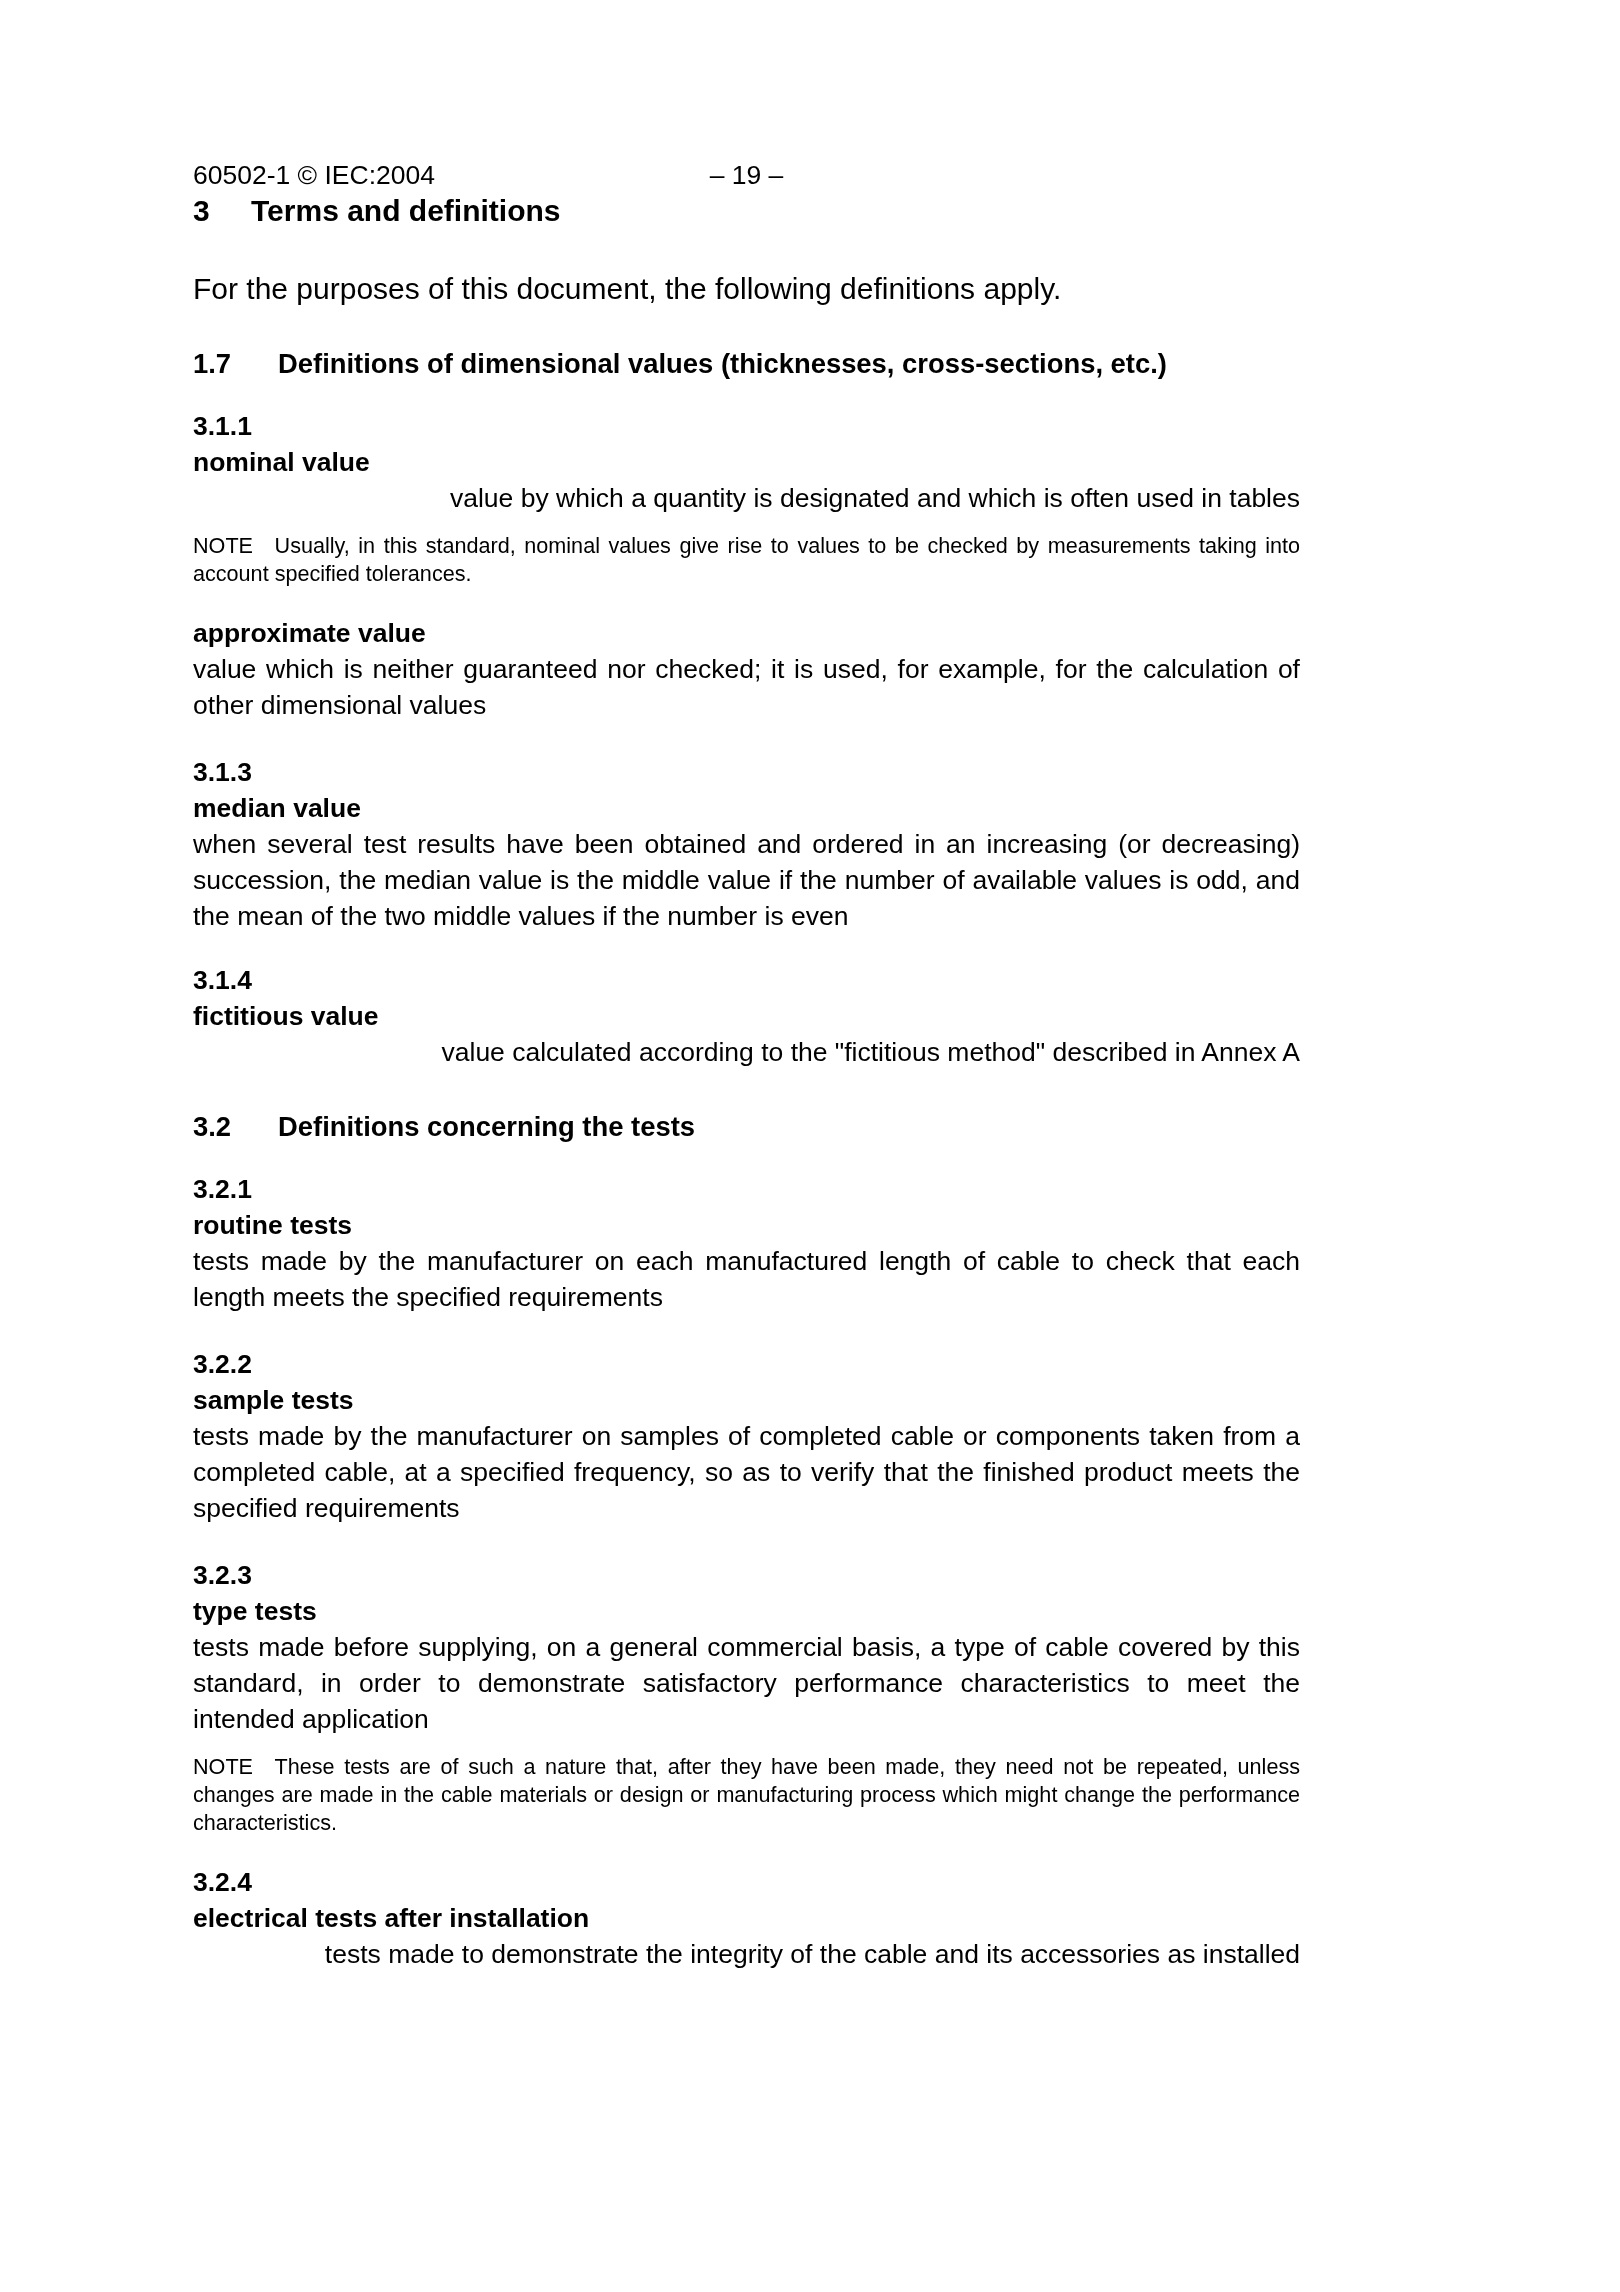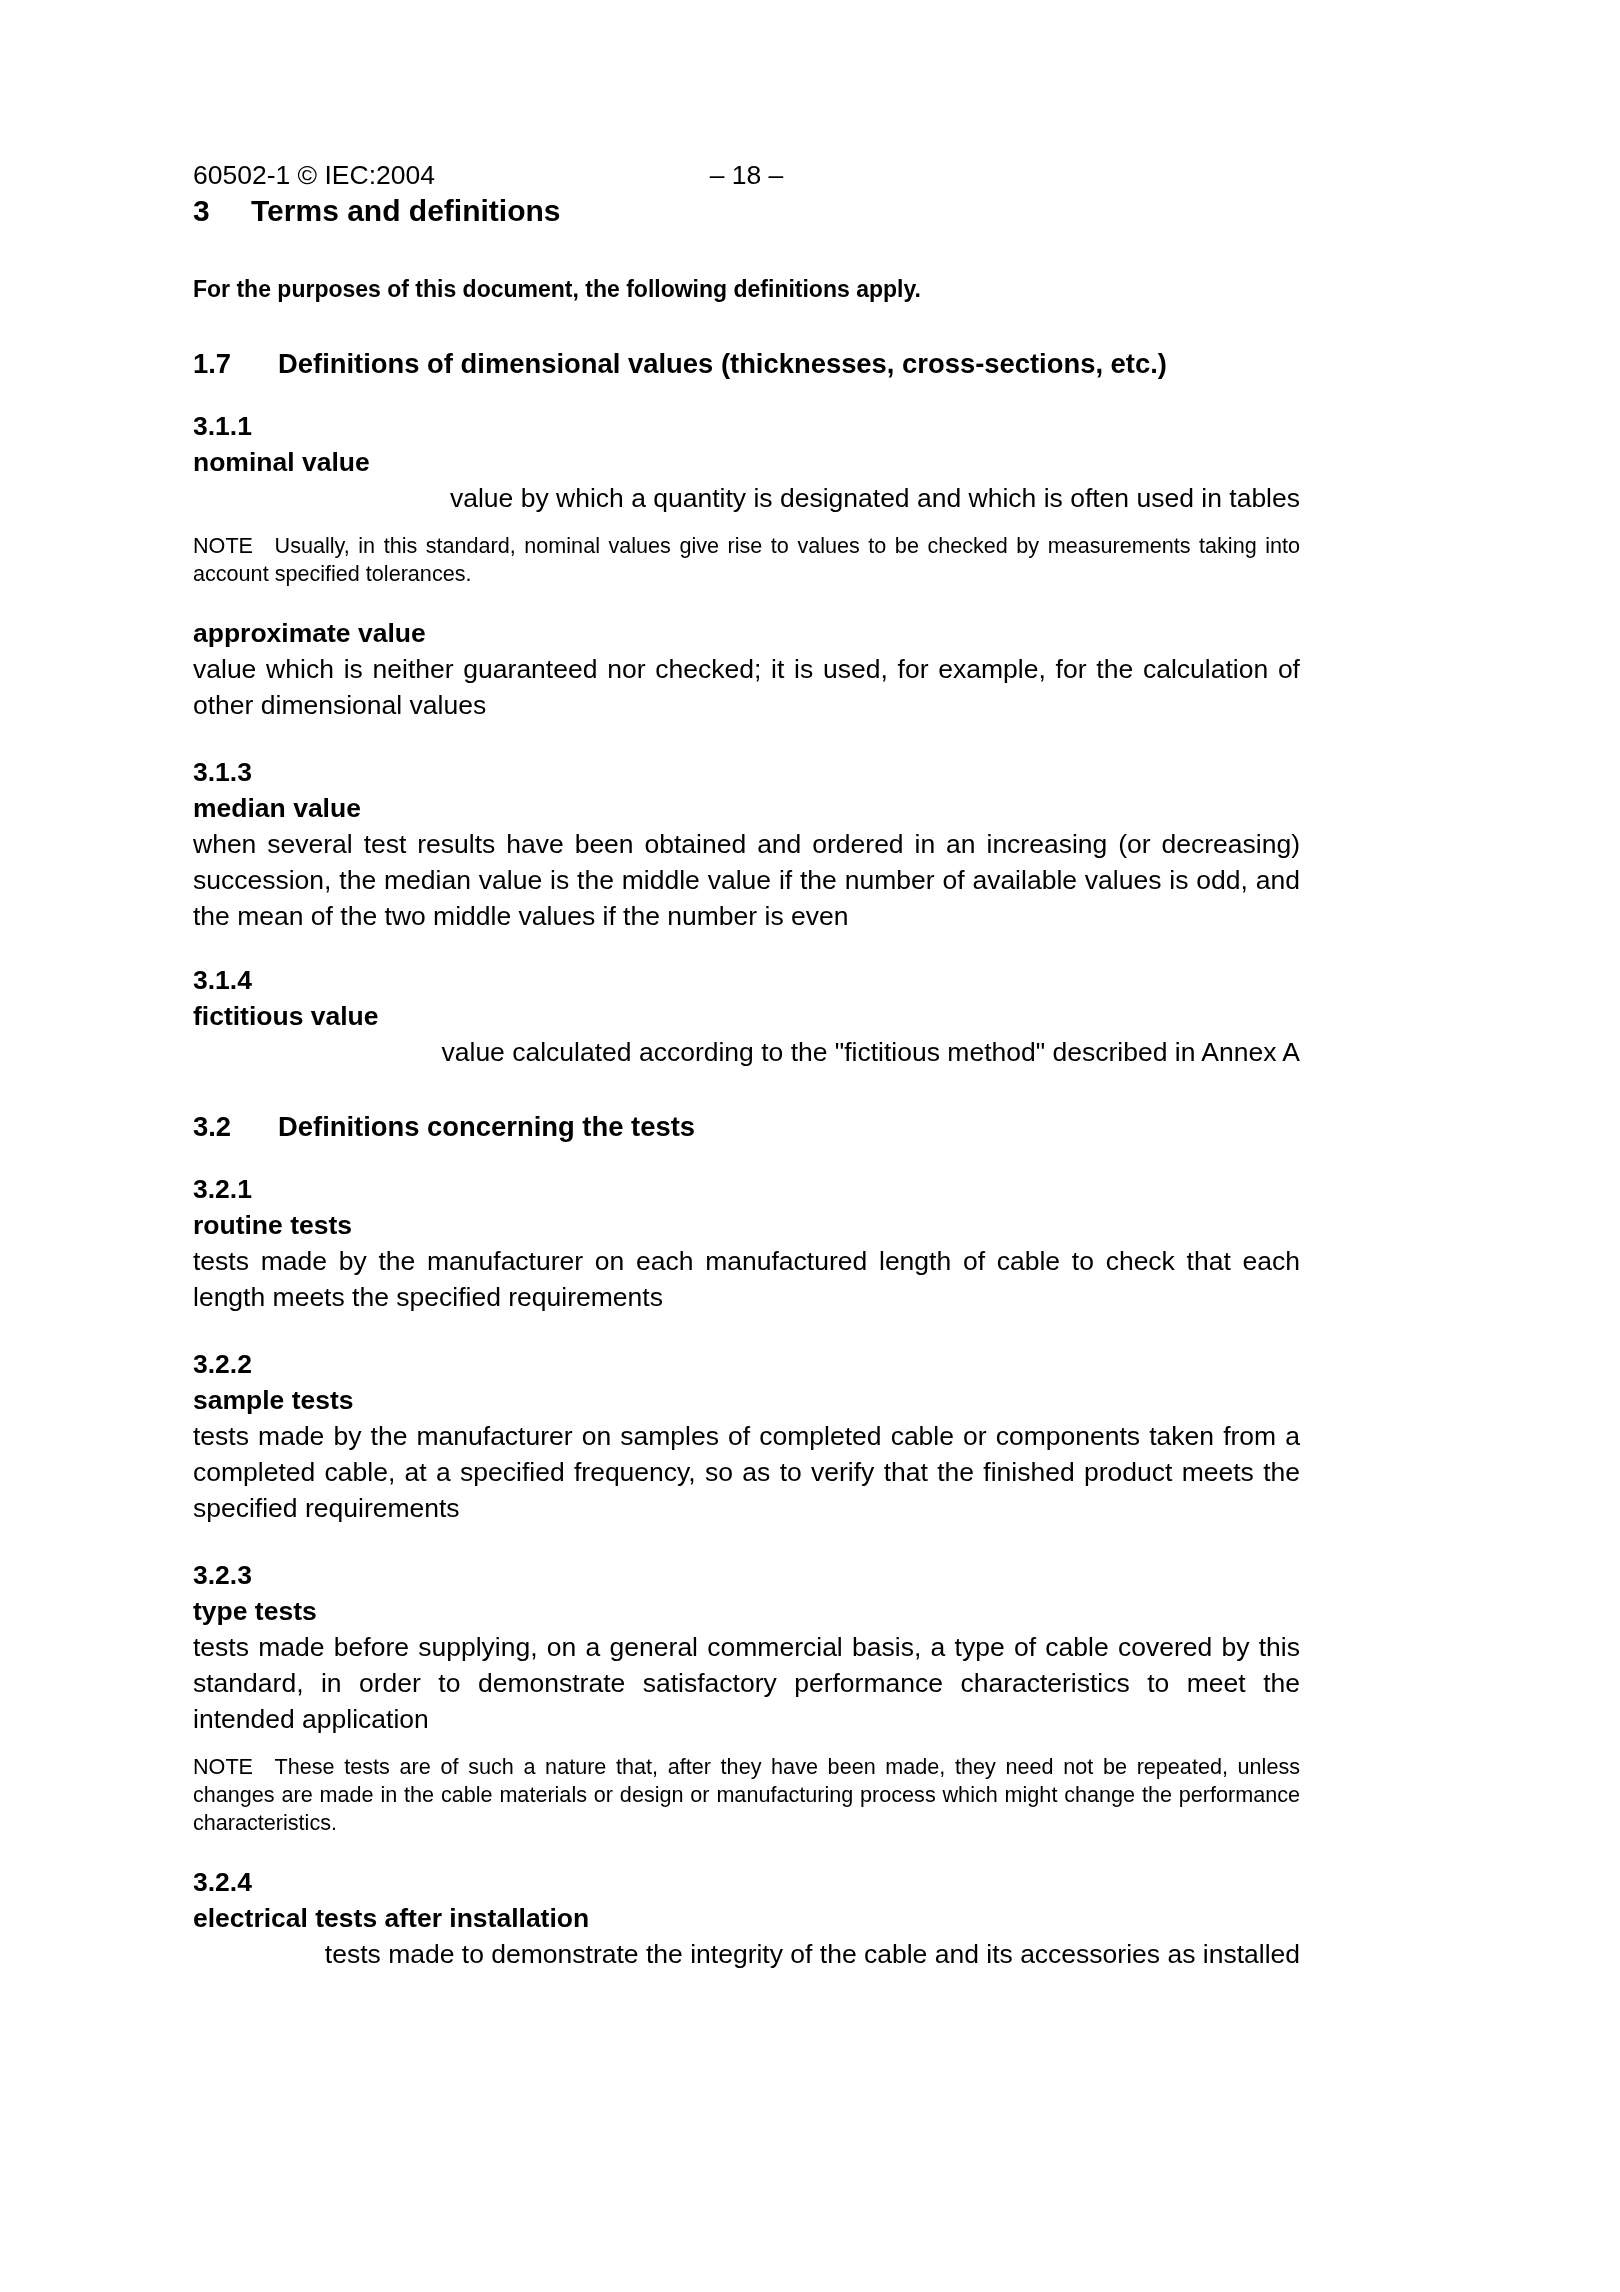--- a/index.html
+++ b/index.html
@@ -40,23 +40,22 @@
     font-size: 30px;
     line-height: 35px;
     font-weight: bold;
   }
   .clause-heading .h-num {
     display: inline-block;
     min-width: 58px;
   }
   .intro {
     margin: 43px 0 0 0;
-    font-size: 23px;
+    font-size: 30px;
     line-height: 36px;
-    font-weight: bold;
   }
   .subsection-heading {
     margin-top: 39px;
     font-size: 27.4px;
     line-height: 35px;
     font-weight: bold;
   }
   .subsection-heading .h-num2 {
     display: inline-block;
     min-width: 85px;
@@ -91,21 +90,21 @@
     margin-right: 21.6px;
   }
 </style>
 </head>
 <body>
 
 <div class="page">
 
   <div class="header">
     <span class="doc-ref">60502-1 © IEC:2004</span>
-    <span class="page-num">– 18 –</span>
+    <span class="page-num">– 19 –</span>
   </div>
 
   <div class="clause-heading">
     <span class="h-num">3</span><span>Terms and definitions</span>
   </div>
 
   <p class="intro">For the purposes of this document, the following definitions apply.</p>
 
   <div class="subsection-heading">
     <span class="h-num2">1.7</span><span>Definitions of dimensional values (thicknesses, cross-sections, etc.)</span>

